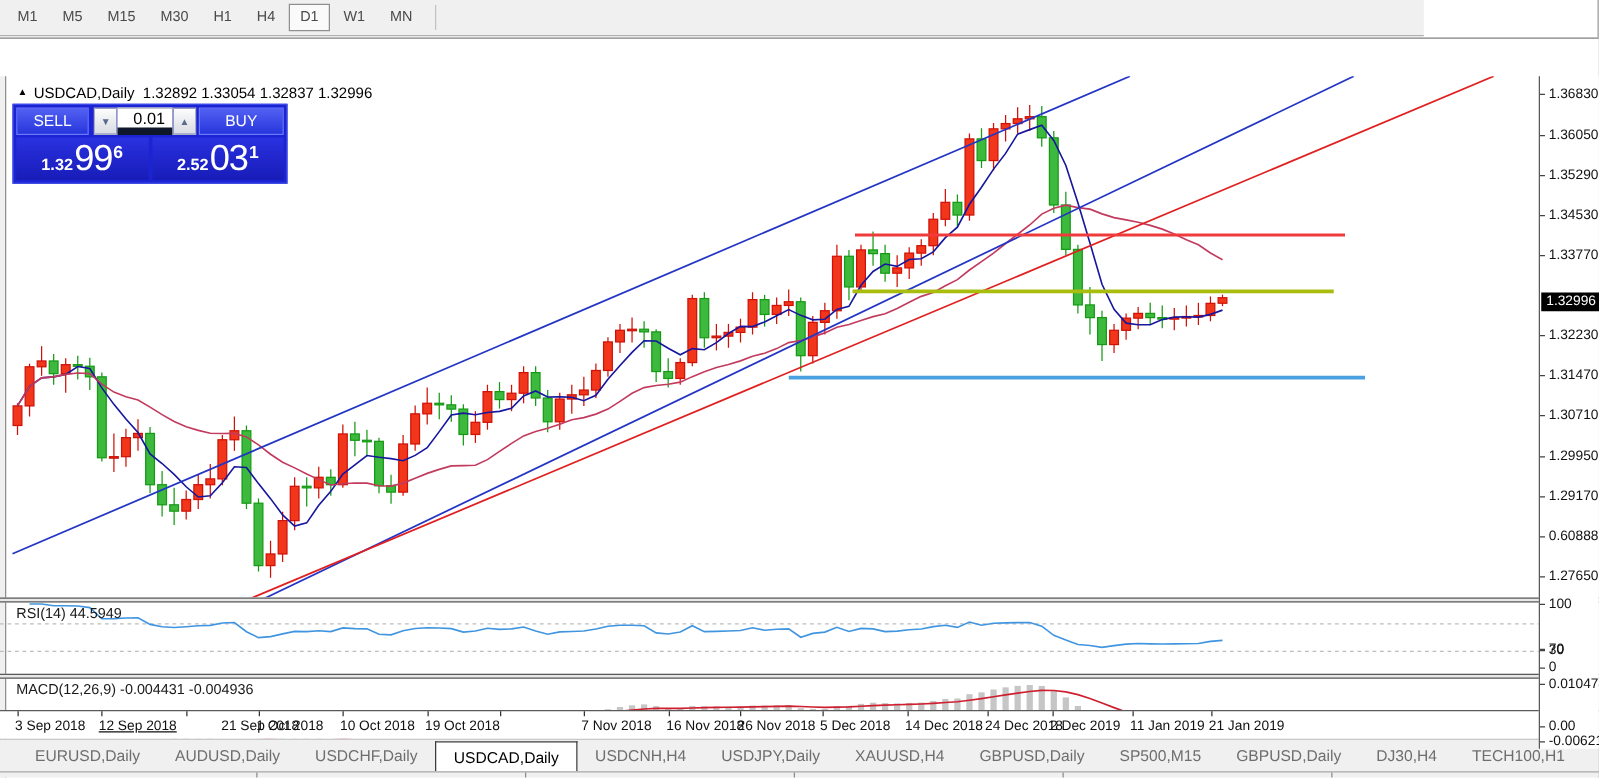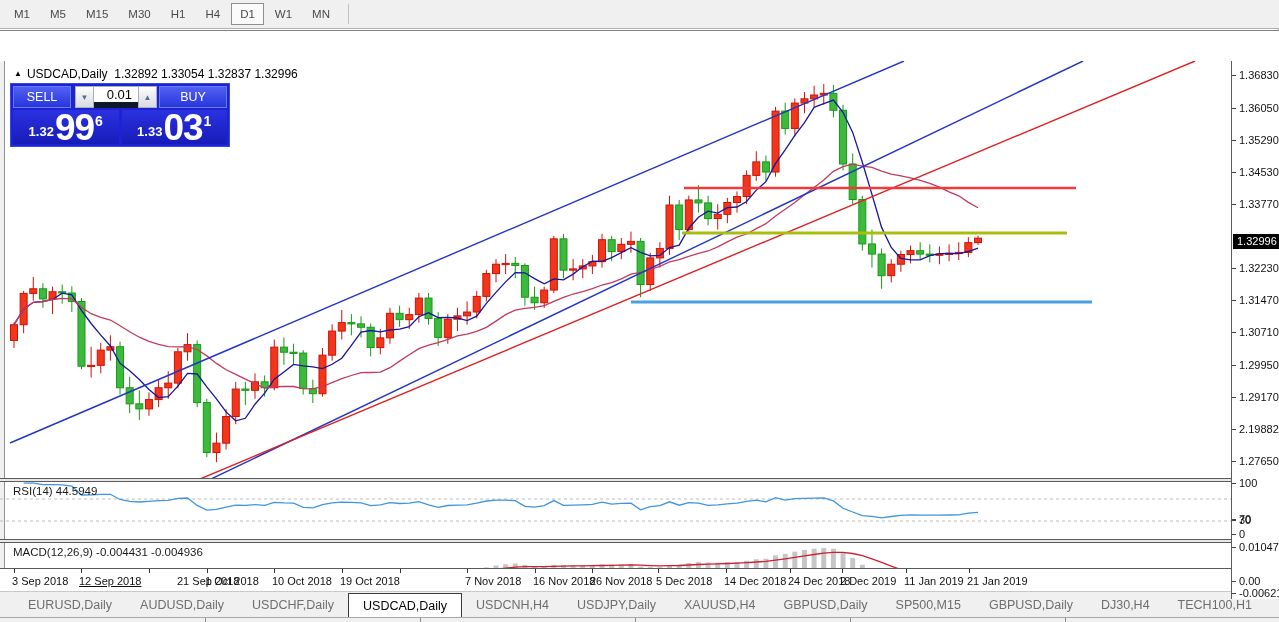--- a/index.html
+++ b/index.html
@@ -1,21 +1,21 @@
 <!DOCTYPE html>
 <html><head>
 <meta charset="utf-8">
 <style>
   * { margin:0; padding:0; box-sizing:border-box; }
   html,body { width:1279px; height:622px; overflow:hidden; background:#fff;
               font-family:"Liberation Sans", sans-serif; }
   .screen { position:absolute; top:0; left:0; width:1279px; height:622px; background:#fff; border-right:1px solid #9a9a9a;}
 
   
-  .toolbar { position:absolute; top:0; left:0; width:1279px; height:29px; background:#f0f0f0;
+  .toolbar { position:absolute; top:0; left:0; width:1139px; height:29px; background:#f0f0f0;
              border-bottom:1px solid #b0b0b0; display:flex; align-items:center; padding-left:4px; }
   .tfbtn { font-size:11.5px; color:#4a4a4a; padding:4px 8px; margin:0 1px; border:1px solid transparent; cursor:default; }
   .tfbtn.active { background:#fafafa; border:1px solid #8f8f8f; }
   .tbsep { width:1px; height:20px; background:#c2c2c2; margin:0 8px; }
 
   
   .chart-area { position:absolute; top:30px; left:0; width:1279px; height:538px; background:#fff;
                 border-top:1px solid #808080; }
   .left-edge { position:absolute; top:30px; left:0; width:5px; height:561px; background:#f0f0f0;
                border-right:1px solid #909090; }
@@ -55,21 +55,21 @@
   .tp-sell { width:58px; } .tp-buy { width:68px; margin-left:2px; }
   .tp-spin { width:19px; background:linear-gradient(#fdfdfd,#d8dbe2); border:1px solid #aab0bf;
              color:#5a6b8c; font-size:8px; display:flex; align-items:center; justify-content:center; cursor:default; }
   .tp-lot { flex:1; background:#fff; color:#000; font-size:13px; display:flex; align-items:center;
             justify-content:flex-end; padding-right:6px; border-top:1px solid #aab0bf; border-bottom:6px solid #0f172a; }
   .tp-row2 { display:flex; margin-top:2px; height:34px;text-align:center; }
   .tp-quote { flex:1; background:linear-gradient(#2a31e0,#171cb8); color:#fff; display:flex;
               align-items:flex-end; justify-content:center; padding-bottom:2px; }
   .tp-quote + .tp-quote { margin-left:3px; }
   .tp-quote .small { font-size:13px; font-weight:bold; margin:0 1px 3px 0; }
-  .tp-quote .big { font-size:37px; font-weight:bold; line-height:29px; letter-spacing:-1px; }
+  .tp-quote .big { font-size:29px; font-weight:normal; line-height:29px; letter-spacing:-1px; }
   .tp-quote .sup { font-size:14px; font-weight:bold; margin:0 0 13px 1px; }
 
   
   .tabbar { position:absolute; top:591px; left:0; width:1279px; height:26px; background:#f0f0f0;
             border-top:1px solid #c9c9c9; display:flex; align-items:stretch; padding-left:14px; }
   .tab { font-size:12.5px; color:#6e6e6e; display:flex; align-items:center; padding:0 14px; cursor:default; }
   .tab.active { background:#fff; color:#000; border:1px solid #3c3c3c; border-bottom:none; margin-top:1px; }
   .tabsep { width:1px; align-self:center; height:14px; background:#bdbdbd; }
   .bottomstrip { position:absolute; top:617px; left:0; width:1279px; height:5px; background:#f0f0f0;
                  border-top:1px solid #a8a8a8; }
@@ -112,21 +112,21 @@
           </div>
         <div class="tp-btn tp-buy">BUY</div>
       </div>
       <div class="tp-row2">
         <div class="tp-quote">
           <span class="small">1.32</span>
             <span class="big">99</span>
             <span class="sup">6</span>
         </div>
         <div class="tp-quote">
-          <span class="small">1.33</span>
+          <span class="small">2.52</span>
             <span class="big">03</span>
             <span class="sup">1</span>
         </div>
       </div>
     </div>
 
     <svg id="svg-main" class="pane" viewBox="0 30 1231 417">
         <line x1="14" y1="291.61590524534694" x2="14" y2="316.99661590524545" stroke="#cf1208" stroke-width="1"></line>
         <rect x="10.5" y="293.7309644670049" width="7" height="15.651438240270863" fill="#f2361b" stroke="#cf1208" stroke-width="1"></rect>
         <line x1="23.64" y1="259.8900169204745" x2="23.64" y2="302.1912013536378" stroke="#cf1208" stroke-width="1"></line>
@@ -458,21 +458,21 @@
         <div class="axlabel" style="top: 8px;"><div class="tick"></div><span>1.36830</span></div>
         <div class="axlabel" style="top: 41px;"><div class="tick"></div><span>1.36050</span></div>
         <div class="axlabel" style="top: 73px;"><div class="tick"></div><span>1.35290</span></div>
         <div class="axlabel" style="top: 105px;"><div class="tick"></div><span>1.34530</span></div>
         <div class="axlabel" style="top: 137px;"><div class="tick"></div><span>1.33770</span></div>
         <div class="axlabel" style="top: 201px;"><div class="tick"></div><span>1.32230</span></div>
         <div class="axlabel" style="top: 233px;"><div class="tick"></div><span>1.31470</span></div>
         <div class="axlabel" style="top: 265px;"><div class="tick"></div><span>1.30710</span></div>
         <div class="axlabel" style="top: 298px;"><div class="tick"></div><span>1.29950</span></div>
         <div class="axlabel" style="top: 330px;"><div class="tick"></div><span>1.29170</span></div>
-        <div class="axlabel" style="top: 362px;"><div class="tick"></div><span>2.19882</span></div>
+        <div class="axlabel" style="top: 362px;"><div class="tick"></div><span>0.60888</span></div>
         <div class="axlabel" style="top: 394px;"><div class="tick"></div><span>1.27650</span></div>
         <div class="axlabel" style="top: 416px;"><div class="tick"></div><span>100</span></div>
         <div class="axlabel" style="top: 452px;"><div class="tick"></div><span>70</span></div>
         <div class="axlabel" style="top: 453px;"><div class="tick"></div><span>30</span></div>
         <div class="axlabel" style="top: 467px;"><div class="tick"></div><span>0</span></div>
         <div class="axlabel" style="top: 480px;"><div class="tick"></div><span>0.010474</span></div>
         <div class="axlabel" style="top: 514px;"><div class="tick"></div><span>0.00</span></div>
         <div class="axlabel" style="top: 526px;"><div class="tick"></div><span>-0.006218</span></div>
         <div class="curprice" style="top: 173px;">1.32996</div>
       </div>

